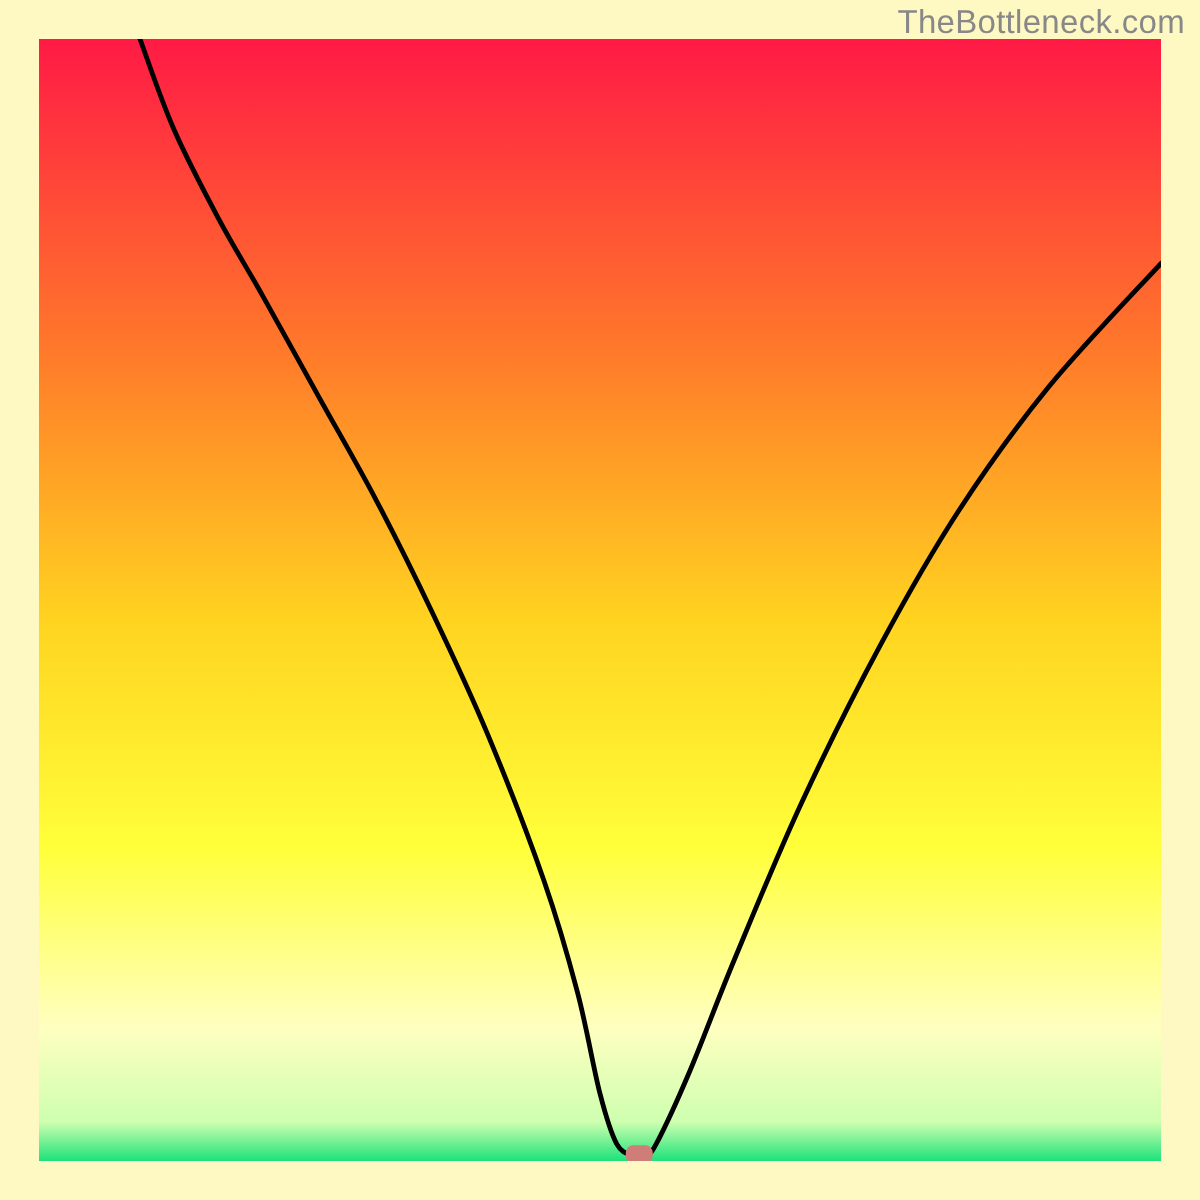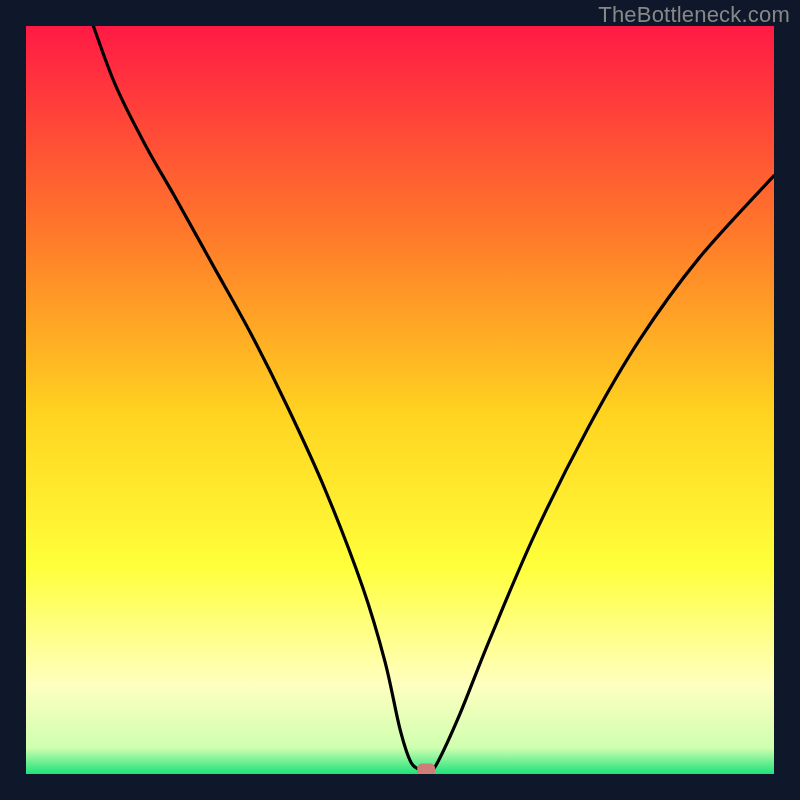--- a/index.html
+++ b/index.html
@@ -8,21 +8,21 @@
     width: 800px;
     height: 800px;
     background: #000;
     font-family: Arial, Helvetica, sans-serif;
     overflow: hidden;
   }
   .frame {
     position: relative;
     width: 800px;
     height: 800px;
-    background: #0f172a;
+    background: #fef9c3;
   }
   .watermark {
     position: absolute;
     top: 2px;
     right: 10px;
     color: #888;
     font-size: 22px;
     font-weight: 500;
     letter-spacing: 0.2px;
     z-index: 20;

